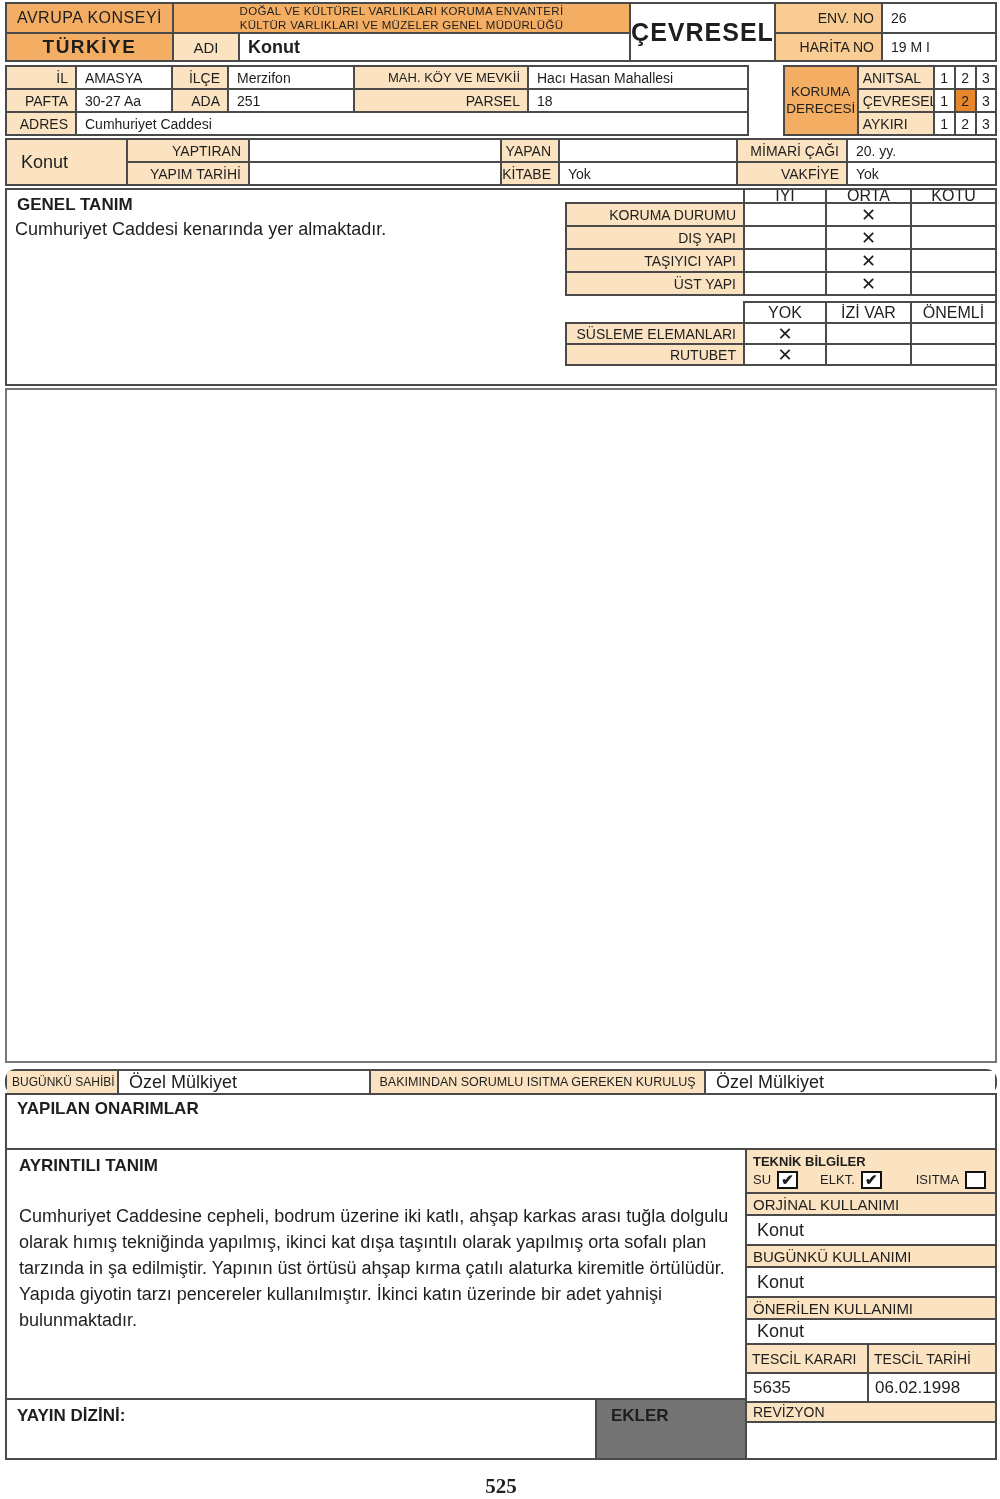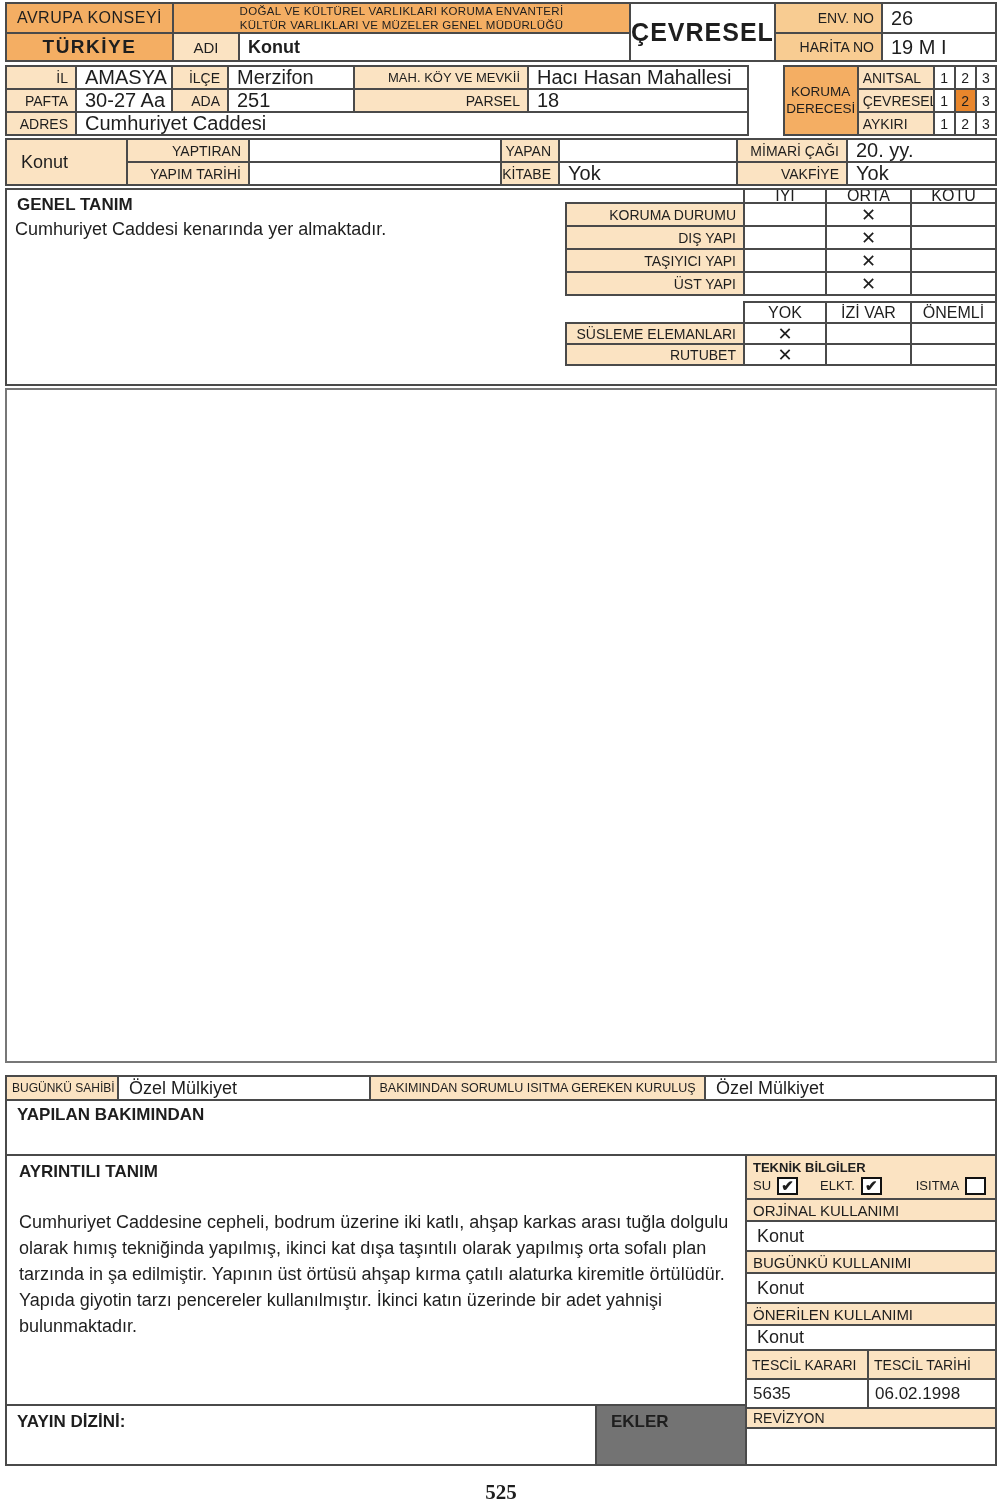--- a/index.html
+++ b/index.html
@@ -27,21 +27,21 @@
 
   
   .hdr{grid-template-columns:165px 64px 1fr 143px 105px 112px;grid-template-rows:28px 26px;}
   .t-council{font-size:16px;letter-spacing:.5px;}
   .t-inv{flex-direction:column;justify-content:center;font-weight:normal;font-size:11.5px;line-height:1.25;letter-spacing:.3px;text-align:right;}
   .t-cevresel{font-weight:bold;font-size:25px;letter-spacing:1px;}
   .t-turkiye{font-weight:bold;font-size:19px;letter-spacing:1.5px;}
   .t-adi{font-size:15px;}
   .t-konut{font-weight:bold;font-size:18px;}
   .sm{font-size:14px;}
-  .val{font-size:20px;}
+  .val{font-size:14px;}
 
   
   .locrow{display:flex;margin-top:3px;}
   .loc{width:746px;grid-template-columns:68px 94px 54px 124px 172px 1fr;grid-template-rows:21px 21px 21px;}
   .prot{width:215px;margin-left:34px;grid-template-columns:72px 74px 19px 19px 1fr;grid-template-rows:21px 21px 21px;}
   .prot .klabel{grid-row:1/4;flex-direction:column;justify-content:center;font-size:13.5px;line-height:1.2;}
   .numcell{justify-content:center;font-size:14px;}
   .numcell.on{background:var(--hl);}
   .protlabel{font-size:14px;padding-left:4px;}
 
@@ -63,21 +63,21 @@
   .w-lab{width:180px;}.w-c1{width:84px;}.w-c2{width:87px;}.w-c3{width:87px;flex:1;}
   .h24{height:16px;}.h25{height:25px;}.h23{height:23px;}
   .chead{font-size:16px;}
   .xmark{font-size:18px;line-height:1;}
   .gap5{height:5px;}
 
   
   .photo{margin-top:2px;height:675px;border:2px solid var(--bd2);background:#fff;}
 
   
-  .owner{margin-top:12px;grid-template-columns:110px 250px 333px 1fr;grid-template-rows:22px;}
+  .owner{margin-top:6px;grid-template-columns:110px 250px 333px 1fr;grid-template-rows:22px;border-radius:11px;}
   .owner .slab{font-size:12px;padding-left:5px;}
   .owner .blab{font-size:12.5px;justify-content:center;}
   .ov{font-size:18px;padding-left:10px;}
 
   
   .onarim{margin-top:-2px;height:57px;border:2px solid var(--bd);background:#fff;padding:4px 10px;}
   .onarim .t{font-weight:bold;font-size:17px;}
 
   
   .bottom{display:flex;margin-top:-2px;align-items:stretch;height:312px;}
@@ -240,21 +240,21 @@
   <div class="photo"></div>
 
   <div class="g owner">
     <div class="c pe slab">BUGÜNKÜ SAHİBİ</div>
     <div class="c ov">Özel Mülkiyet</div>
     <div class="c pe blab">BAKIMINDAN SORUMLU ISITMA GEREKEN KURULUŞ</div>
     <div class="c ov">Özel Mülkiyet</div>
   </div>
 
   <div class="onarim">
-    <div class="t">YAPILAN BAKIMINDAN</div>
+    <div class="t">YAPILAN ONARIMLAR</div>
   </div>
 
   <div class="bottom">
     <div class="bleft">
       <div class="ayrintili">
         <div class="t">AYRINTILI TANIM</div>
         <div class="p">Cumhuriyet Caddesine cepheli, bodrum üzerine iki katlı, ahşap karkas arası tuğla dolgulu olarak hımış tekniğinda yapılmış, ikinci kat dışa taşıntılı olarak yapılmış orta sofalı plan tarzında in şa edilmiştir. Yapının üst örtüsü ahşap kırma çatılı alaturka kiremitle örtülüdür. Yapıda giyotin tarzı pencereler kullanılmıştır. İkinci katın üzerinde bir adet yahnişi bulunmaktadır.</div>
       </div>
       <div class="footrow">
         <div class="yayin">YAYIN DİZİNİ:</div>

